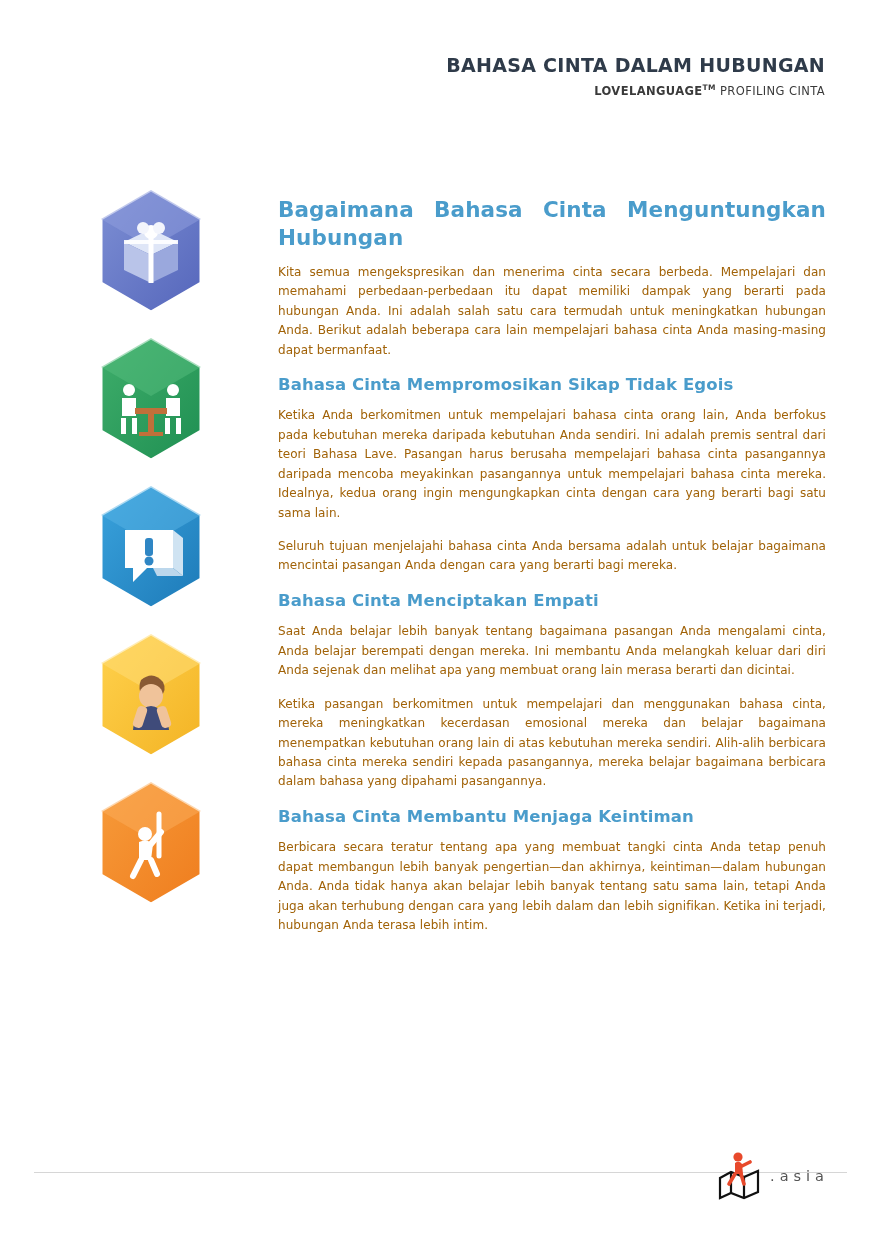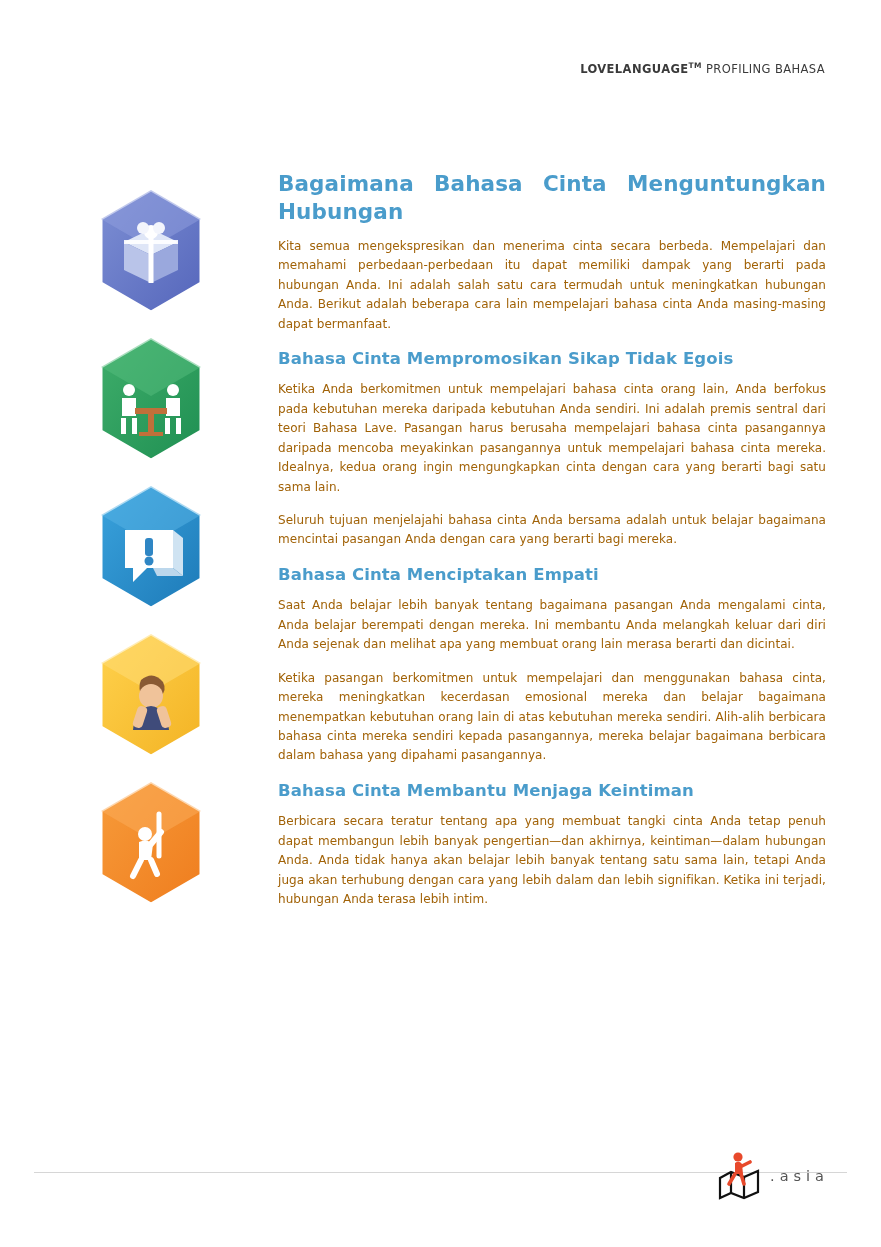--- a/index.html
+++ b/index.html
@@ -61,21 +61,21 @@
     position: relative;
   }
   .hexcanvas {
     display: block;
   }
 
   
   .content {
     position: absolute;
     left: 278px;
-    top: 170px;
+    top: 196px;
     width: 548px;
   }
   h1.sec-title {
     margin: 0 0 10px 0;
     font-family: "DejaVu Sans", sans-serif;
     font-weight: bold;
     font-size: 21.5px;
     line-height: 1.32;
     color: #4a9ccb;
     text-align: justify;
@@ -138,22 +138,23 @@
     text-align: right;
     font-size: 14.5px;
     letter-spacing: 5px;
     color: #555555;
   }
 </style>
 </head>
 <body>
 
 <div class="header">
+  <div class="header-title">BAHASA CINTA DALAM HUBUNGAN</div>
   <div class="header-sub">
-    <span class="brand">LOVELANGUAGE</span><span class="tm">TM</span><span> PROFILING BAHASA</span>
+    <span class="brand">LOVELANGUAGE</span><span class="tm">TM</span><span> PROFILING CINTA</span>
   </div>
 </div>
 
 <div class="icon-col">
 
   <div class="icon-wrap">
     <svg class="hexcanvas" width="112" height="130" viewBox="0 0 112 130">
       <defs>
         <linearGradient id="g1" x1="0" y1="0" x2="1" y2="1">
           <stop offset="0%" stop-color="#7d8fd4"></stop>

